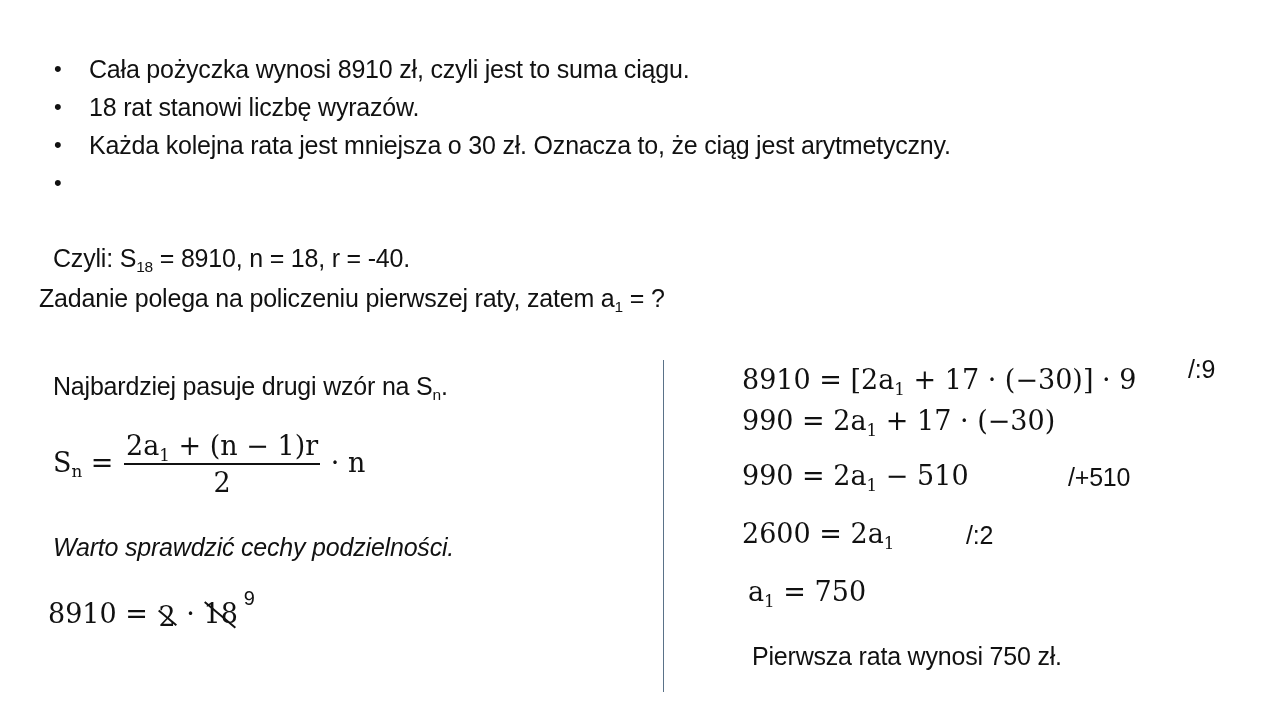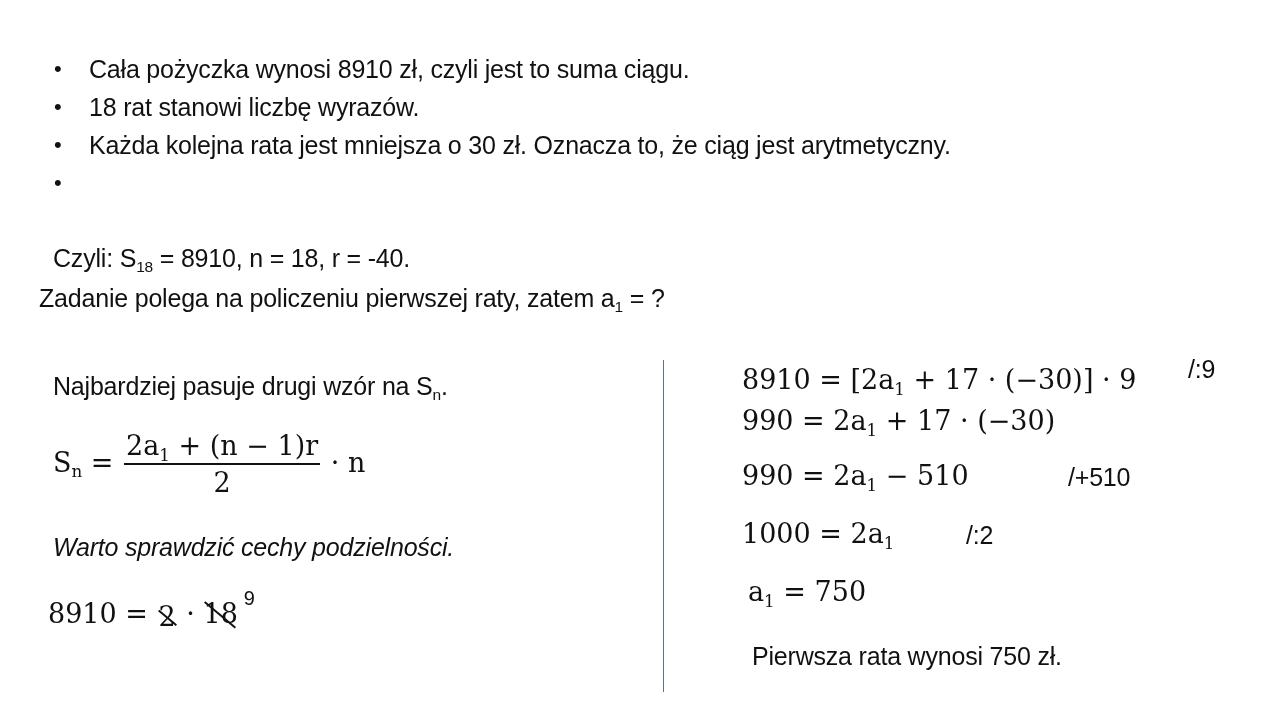--- a/index.html
+++ b/index.html
@@ -74,21 +74,21 @@
 <div class="abs math" style="left:742px; top:405px;">
   <span>990 = 2a</span><sub>1</sub><span> + 17 · (−30)</span>
 </div>
 
 <div class="abs math" style="left:742px; top:460px;">
   <span>990 = 2a</span><sub>1</sub><span> − 510</span>
 </div>
 <div class="abs txt" style="left:1040px; top:463px;margin-left:28px;">/+510</div>
 
 <div class="abs math" style="left:742px; top:518px;">
-  <span>1000 = 2a</span><sub>1</sub><span></span>
+  <span>2600 = 2a</span><sub>1</sub><span></span>
 </div>
 <div class="abs txt" style="left:966px; top:521px;">/:2</div>
 
 <div class="abs math" style="left:748px; top:576px;">
   <span>a</span><sub>1</sub><span> = 750</span>
 </div>
 
 <div class="abs txt" style="left:752px; top:642px;">Pierwsza rata wynosi 750 zł.</div>
 
 </body></html>

